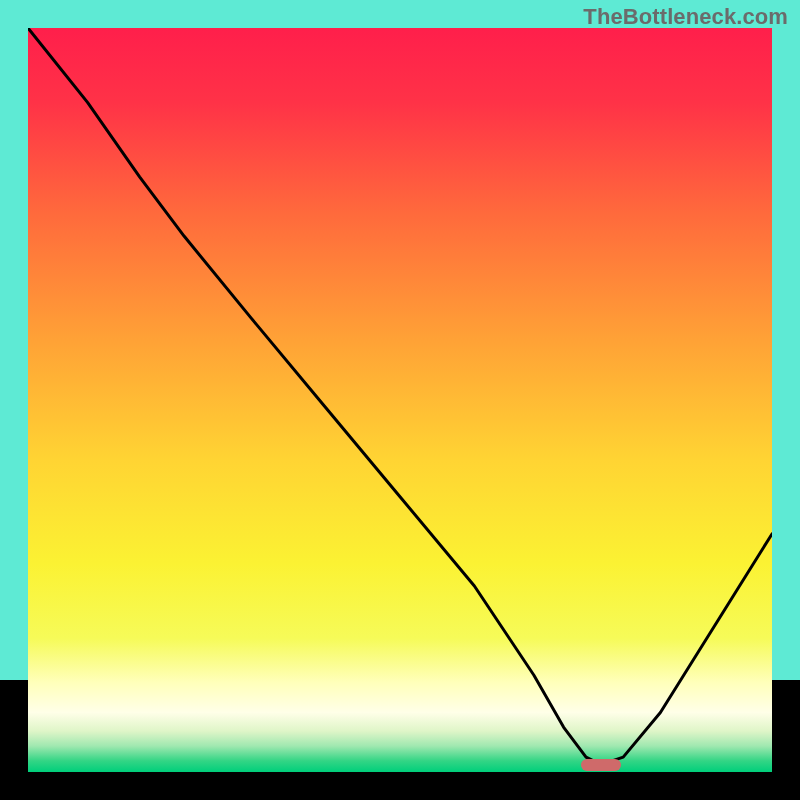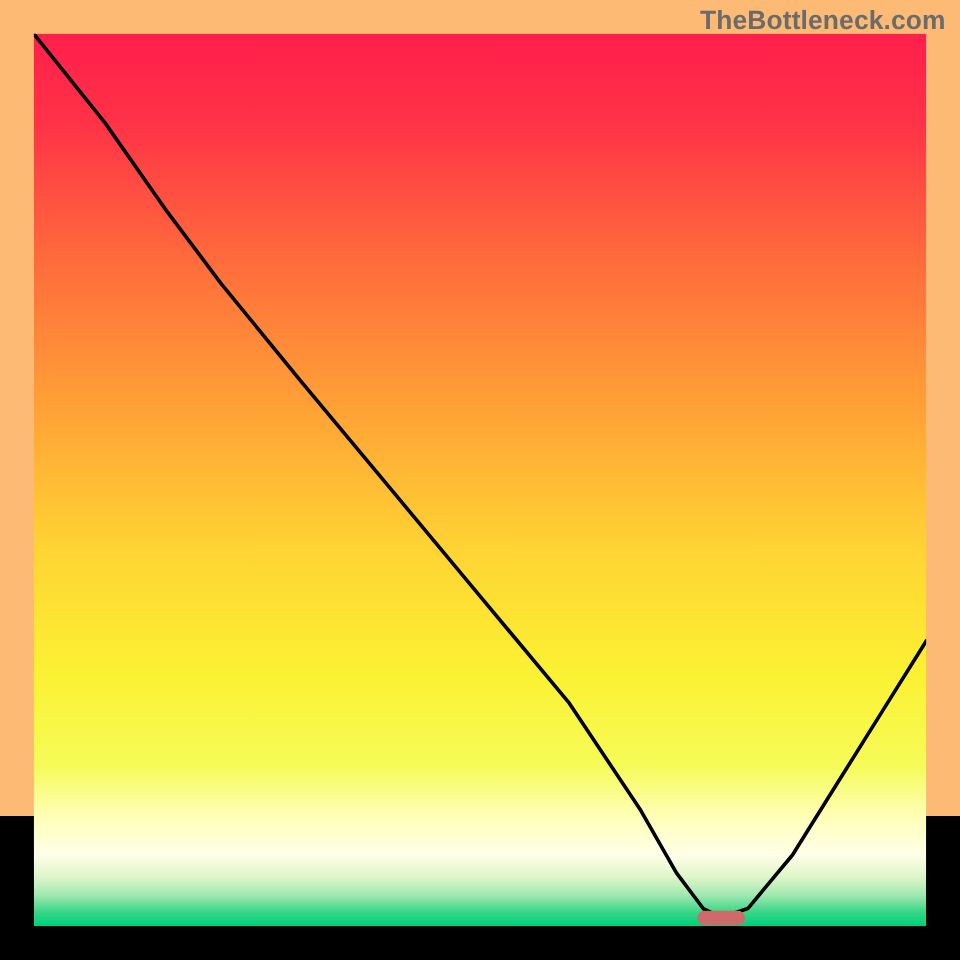--- a/index.html
+++ b/index.html
@@ -9,21 +9,21 @@
     height: 800px;
     background: #000;
     overflow: hidden;
   }
   .frame {
     position: absolute;
     left: 0;
     top: 0;
     width: 800px;
     height: 680px;
-    background: #fdba74;
+    background: #5eead4;
   }
   .plot {
     position: absolute;
     left: 28px;
     top: 28px;
     width: 744px;
     height: 744px;
     overflow: hidden;
   }
   .gradient {

